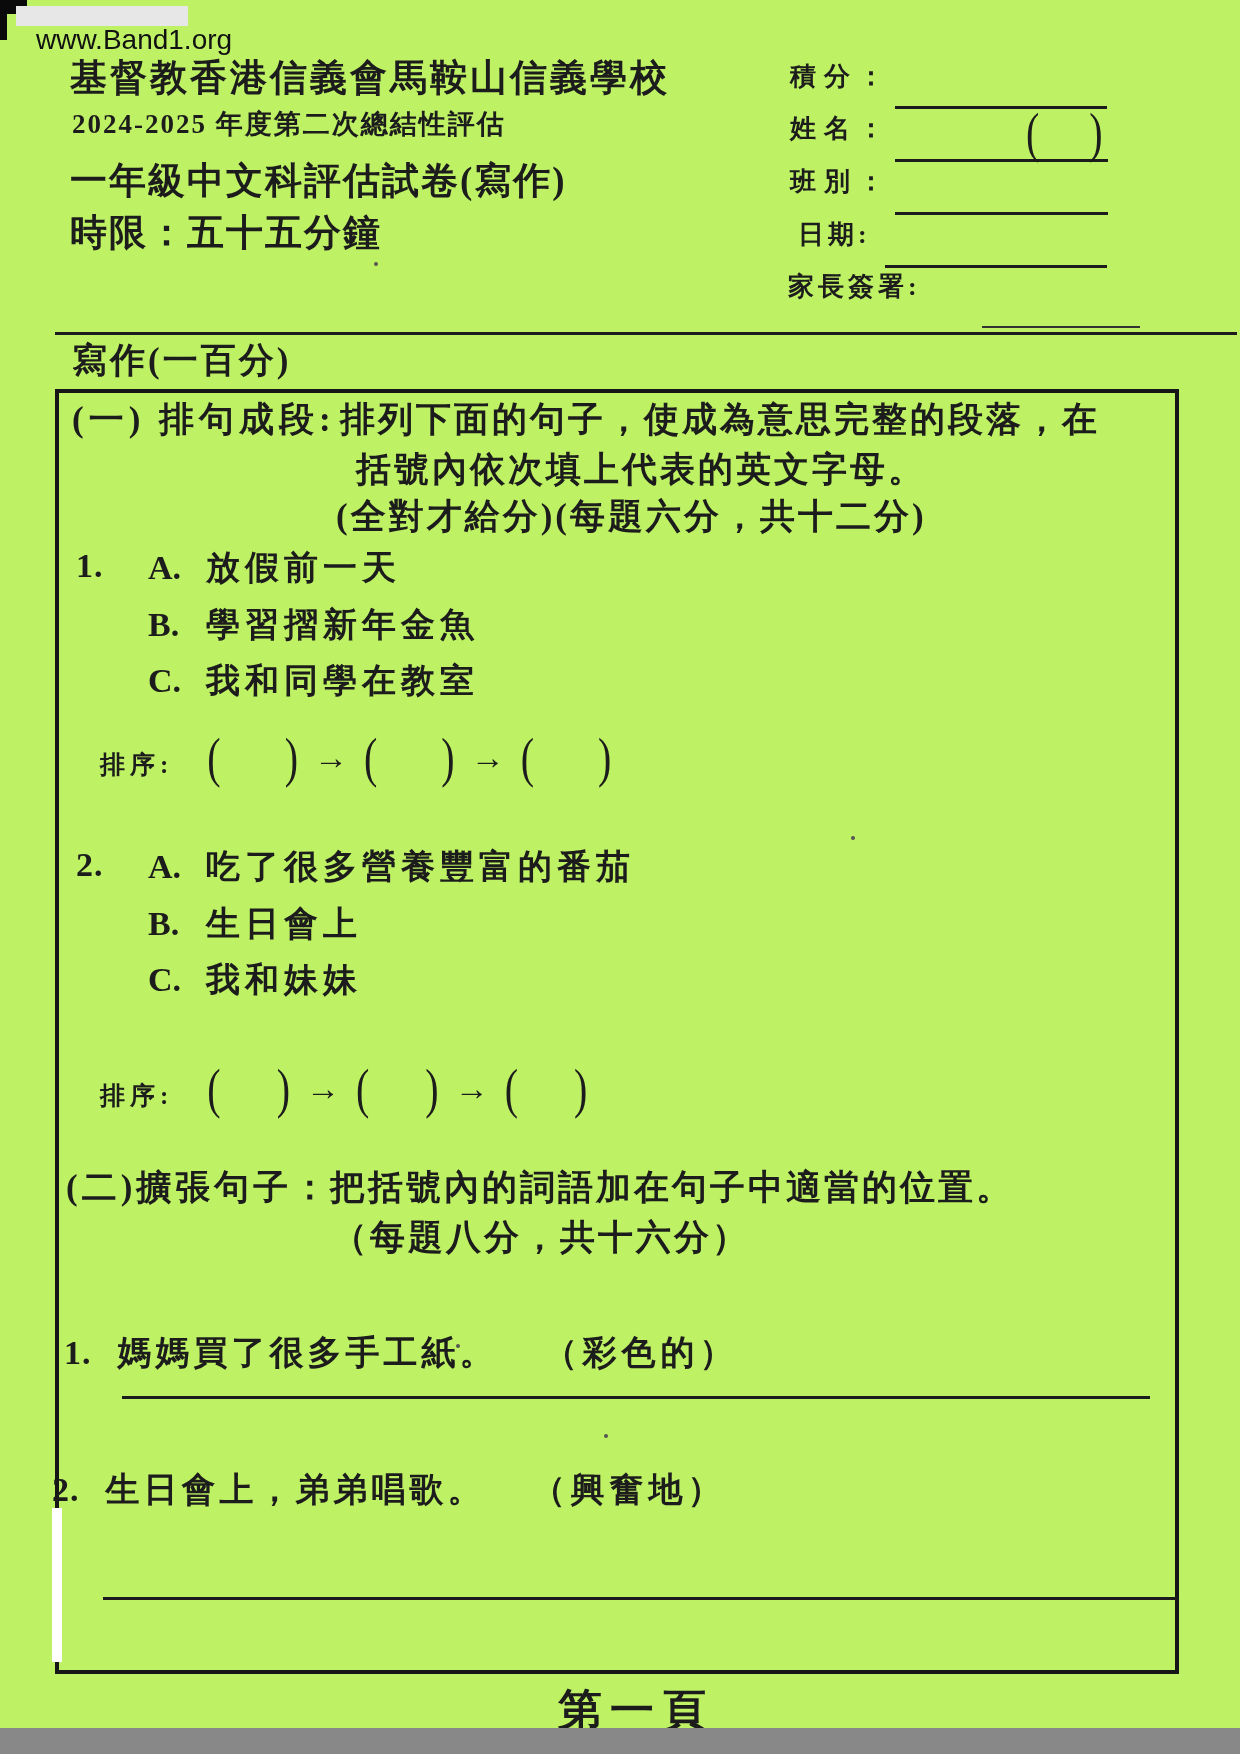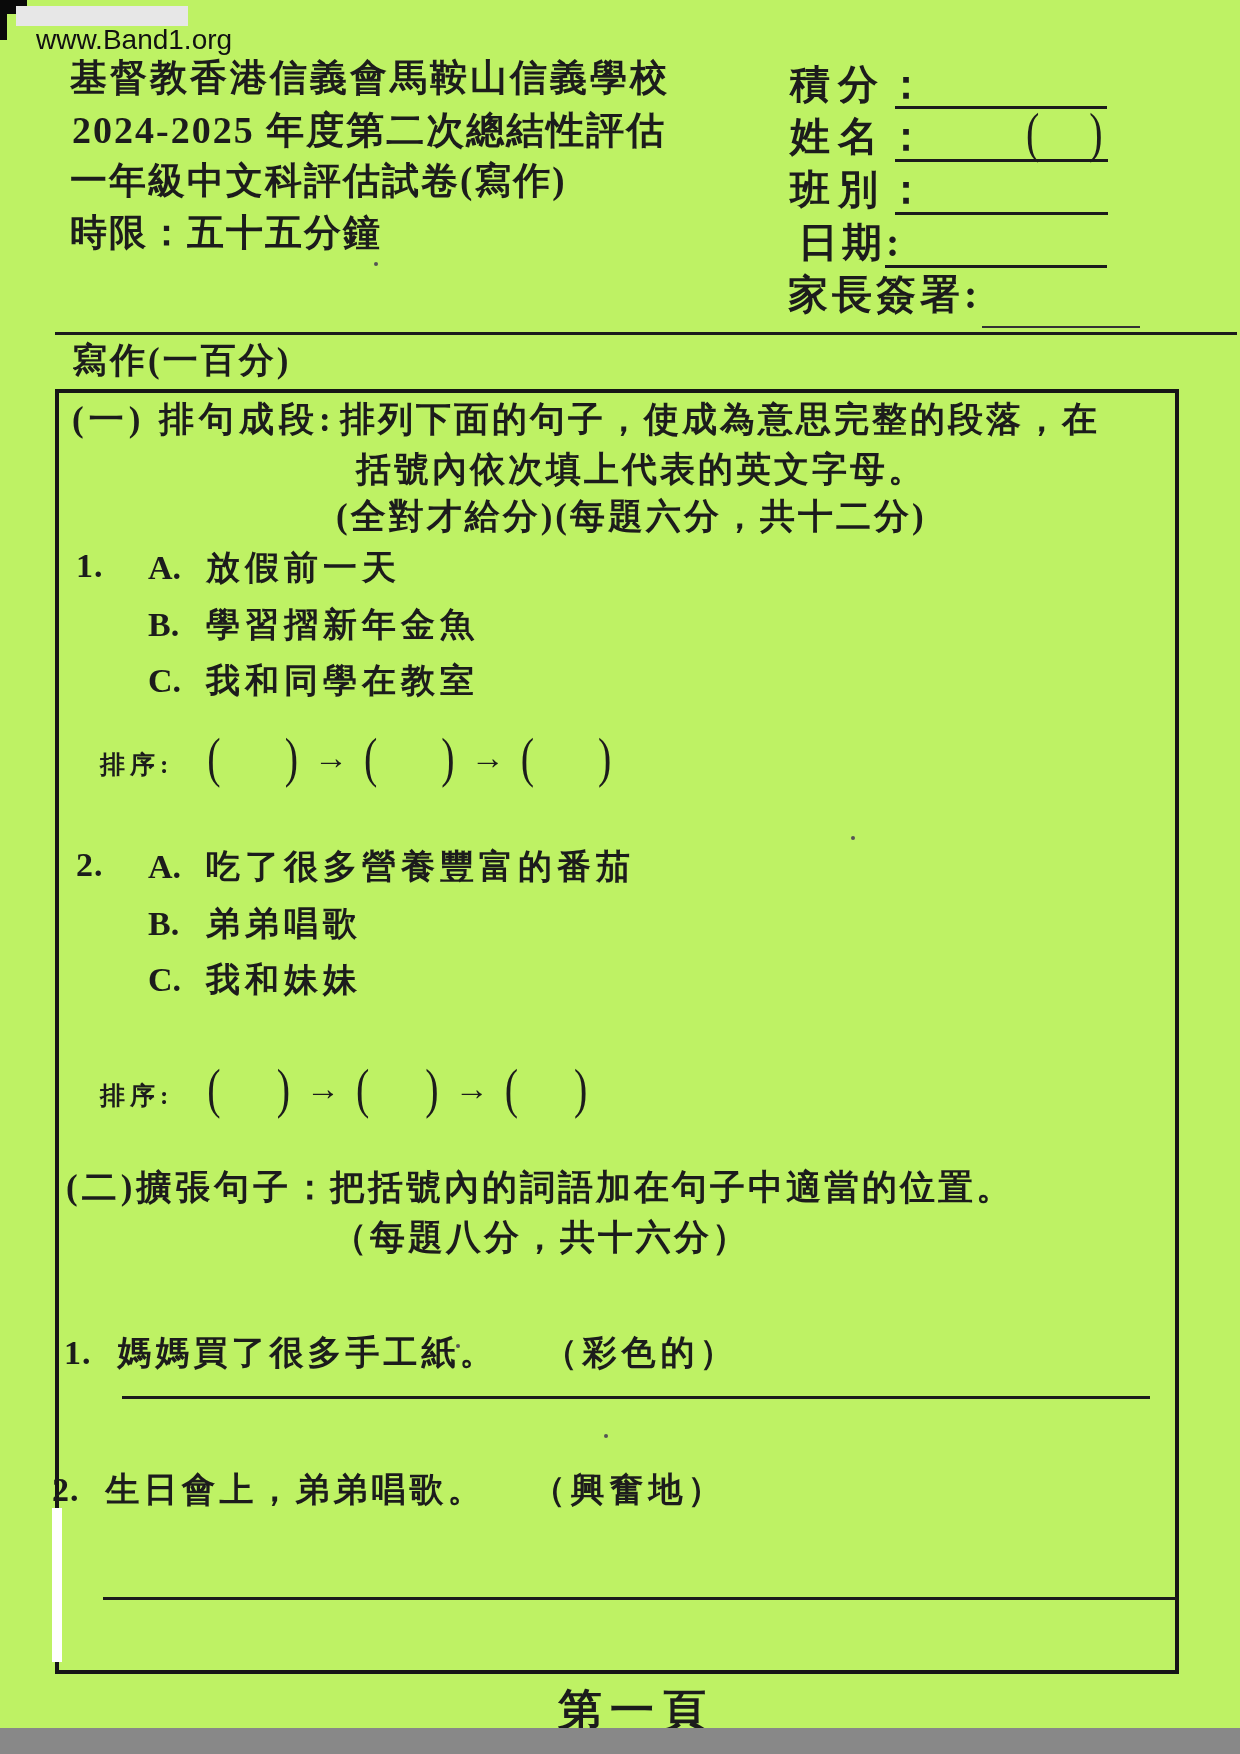--- a/index.html
+++ b/index.html
@@ -10,23 +10,23 @@
     overflow:hidden;
     font-family:"Liberation Serif","DejaVu Serif",serif;
     color:#1c1c1c;
   }
   .t{position:absolute;white-space:nowrap;line-height:1.15;}
   .sans{font-family:"Liberation Sans","DejaVu Sans",sans-serif;}
   .hline{position:absolute;background:#1c1c1c;height:3px;}
   .thin{height:2px;background:#333;}
   
   .h1{font-size:37px;letter-spacing:3px;font-weight:600;}
-  .h2{font-size:38px;letter-spacing:2px;font-weight:600;}
+  .h2{font-size:27px;letter-spacing:2px;font-weight:600;}
   
-  .fld{font-size:40px;letter-spacing:8px;font-weight:600;}
+  .fld{font-size:26px;letter-spacing:8px;font-weight:600;}
   
   #main-box{position:absolute;left:55px;top:389px;width:1116px;height:1277px;border:4px solid #161616;}
   .body-txt{font-size:35px;letter-spacing:3px;font-weight:600;}
   .num{font-size:34px;letter-spacing:1px;font-weight:600;}
   .opt-label{display:inline-block;width:58px;font-size:34px;font-weight:600;}
   .opt-text{font-size:34px;letter-spacing:5px;font-weight:600;}
   
   .order-label{font-size:25px;letter-spacing:5px;margin-right:34px;font-weight:600;}
   .paren{display:inline-block;font-size:40px;font-weight:400;transform:scaleY(1.35);position:relative;top:-2px;}
   .slot-gap{display:inline-block;width:64px;}
@@ -103,21 +103,21 @@
 
   <div class="t" style="left:100px;top:737px;">
     <span class="order-label">排序:</span><span class="paren">(</span><span class="slot-gap"></span><span class="paren">)</span><span class="arrow">→</span><span class="paren">(</span><span class="slot-gap"></span><span class="paren">)</span><span class="arrow">→</span><span class="paren">(</span><span class="slot-gap"></span><span class="paren">)</span>
   </div>
 
   <div class="t num" style="left:76px;top:845px;">2.</div>
   <div class="t" style="left:148px;top:847px;">
     <span class="opt-label">A.</span><span class="opt-text">吃了很多營養豐富的番茄</span>
   </div>
   <div class="t" style="left:148px;top:904px;">
-    <span class="opt-label">B.</span><span class="opt-text">弟弟唱歌</span>
+    <span class="opt-label">B.</span><span class="opt-text">生日會上</span>
   </div>
   <div class="t" style="left:148px;top:960px;">
     <span class="opt-label">C.</span><span class="opt-text">我和妹妹</span>
   </div>
 
   <div class="t" style="left:100px;top:1068px;">
     <span class="order-label">排序:</span><span class="paren">(</span><span class="slot-gap" style="width:56px;"></span><span class="paren">)</span><span class="arrow">→</span><span class="paren">(</span><span class="slot-gap" style="width:56px;"></span><span class="paren">)</span><span class="arrow">→</span><span class="paren">(</span><span class="slot-gap" style="width:56px;"></span><span class="paren">)</span>
   </div>
 
   <div class="t body-txt" style="left:330px;top:1168px;">把括號內的詞語加在句子中適當的位置。</div>

